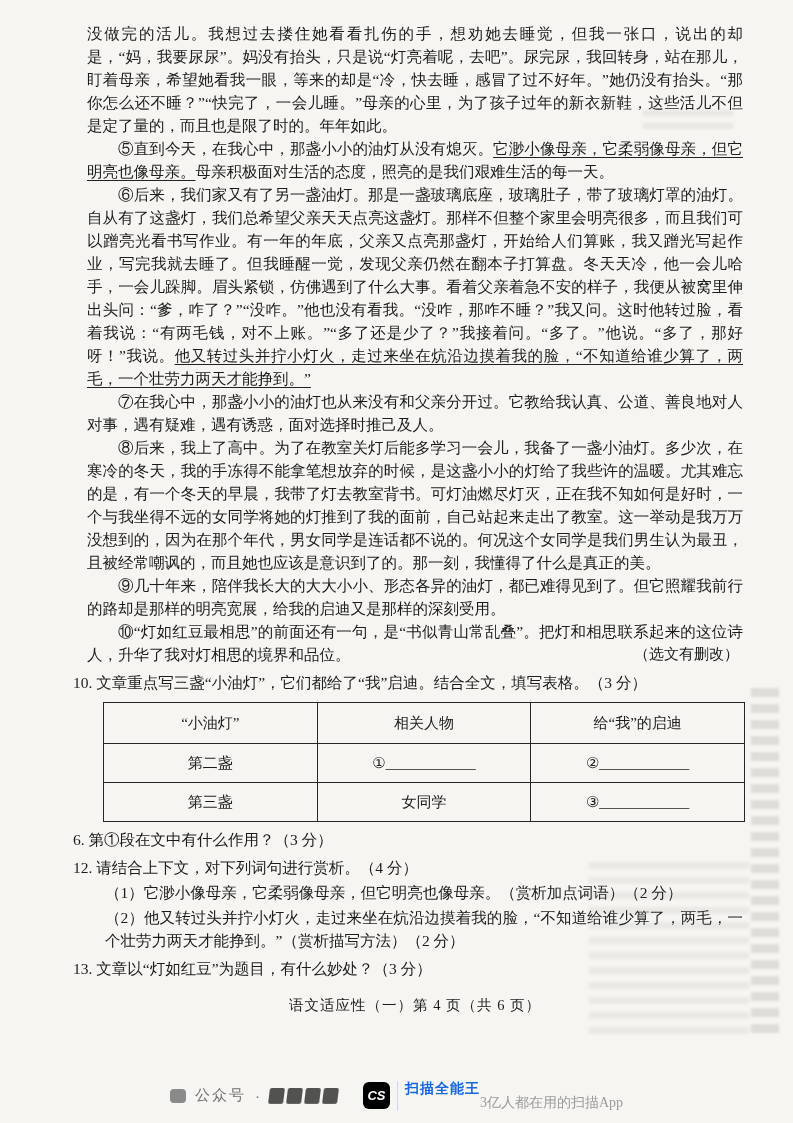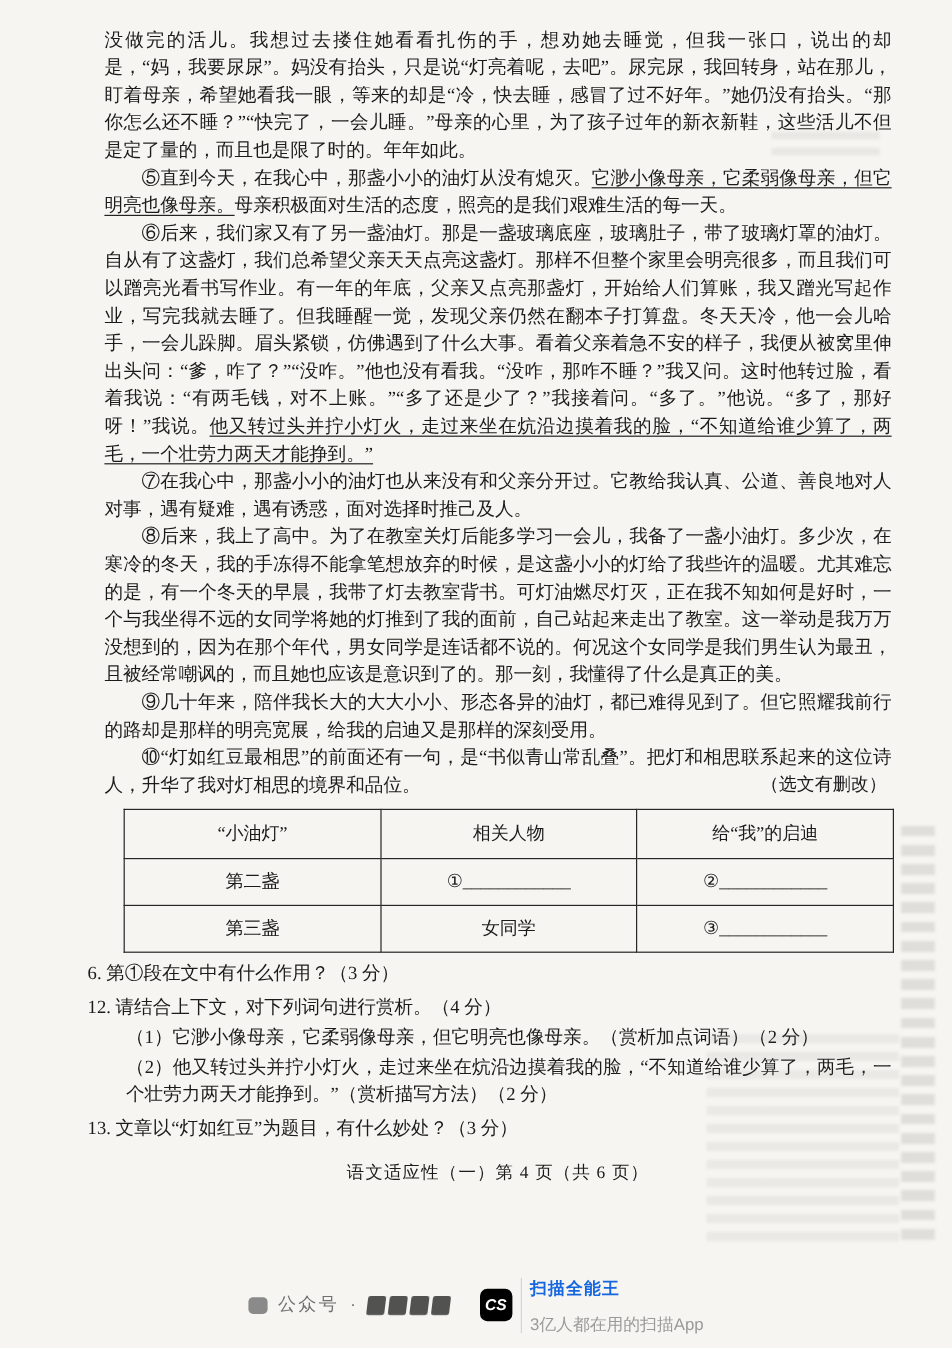--- a/index.html
+++ b/index.html
@@ -115,21 +115,21 @@
     transform:skewX(-7deg);border-radius:2px;opacity:.88;
     display:inline-block;filter:blur(.4px);
   }
   .cs{display:flex;align-items:center;gap:7px;margin-left:16px;}
   .cs-badge{
     width:27px;height:27px;border-radius:6px;
     background:#000000;color:#fff;
     display:flex;align-items:center;justify-content:center;
     font-weight:bold;font-size:13px;font-style:italic;
   }
-  .cs-col{display:flex;flex-direction:column;line-height:1.15;border-left:1px solid #c9d7ef;padding-left:7px;}
+  .cs-col{display:flex;flex-direction:row;line-height:1.15;border-left:1px solid #c9d7ef;padding-left:7px;font-family:Liberation Serif, serif;}
   .cs-name{color:#1566df;font-weight:bold;font-size:14px;letter-spacing:1px;}
   .cs-tag{color:#9a9a9a;font-size:14px;margin-top:14px;}
 </style>
 </head>
 <body>
 
 <div class="page">
 
   <section class="passage">
     <p class="cont"><span>没做完的活儿。我想过去搂住她看看扎伤的手，想劝她去睡觉，但我一张口，说出的却是，“妈，我要尿尿”。妈没有抬头，只是说“灯亮着呢，去吧”。尿完尿，我回转身，站在那儿，盯着母亲，希望她看我一眼，等来的却是“冷，快去睡，感冒了过不好年。”她仍没有抬头。“那你怎么还不睡？”“快完了，一会儿睡。”母亲的心里，为了孩子过年的新衣新鞋，这些活儿不但是定了量的，而且也是限了时的。年年如此。</span></p>
@@ -140,20 +140,21 @@
 
     <p><span>⑦在我心中，那盏小小的油灯也从来没有和父亲分开过。它教给我认真、公道、善良地对人对事，遇有疑难，遇有诱惑，面对选择时推己及人。</span></p>
 
     <p><span>⑧后来，我上了高中。为了在教室关灯后能多学习一会儿，我备了一盏小油灯。多少次，在寒冷的冬天，我的手冻得不能拿笔想放弃的时候，是这盏小小的灯给了我些许的温暖。尤其难忘的是，有一个冬天的早晨，我带了灯去教室背书。可灯油燃尽灯灭，正在我不知如何是好时，一个与我坐得不远的女同学将她的灯推到了我的面前，自己站起来走出了教室。这一举动是我万万没想到的，因为在那个年代，男女同学是连话都不说的。何况这个女同学是我们男生认为最丑，且被经常嘲讽的，而且她也应该是意识到了的。那一刻，我懂得了什么是真正的美。</span></p>
 
     <p><span>⑨几十年来，陪伴我长大的大大小小、形态各异的油灯，都已难得见到了。但它照耀我前行的路却是那样的明亮宽展，给我的启迪又是那样的深刻受用。</span></p>
 
     <p class="last"><span>⑩“灯如红豆最相思”的前面还有一句，是“书似青山常乱叠”。把灯和相思联系起来的这位诗人，升华了我对灯相思的境界和品位。</span><span class="src">（选文有删改）</span></p>
   </section>
 
+  <p class="q">10. 文章重点写三盏“小油灯”，它们都给了“我”启迪。结合全文，填写表格。（3 分）</p>
 
   <table class="tbl">
     <thead>
       <tr>
         <th>“小油灯”</th>
         <th>相关人物</th>
         <th>给“我”的启迪</th>
       </tr>
     </thead>
     <tbody>

